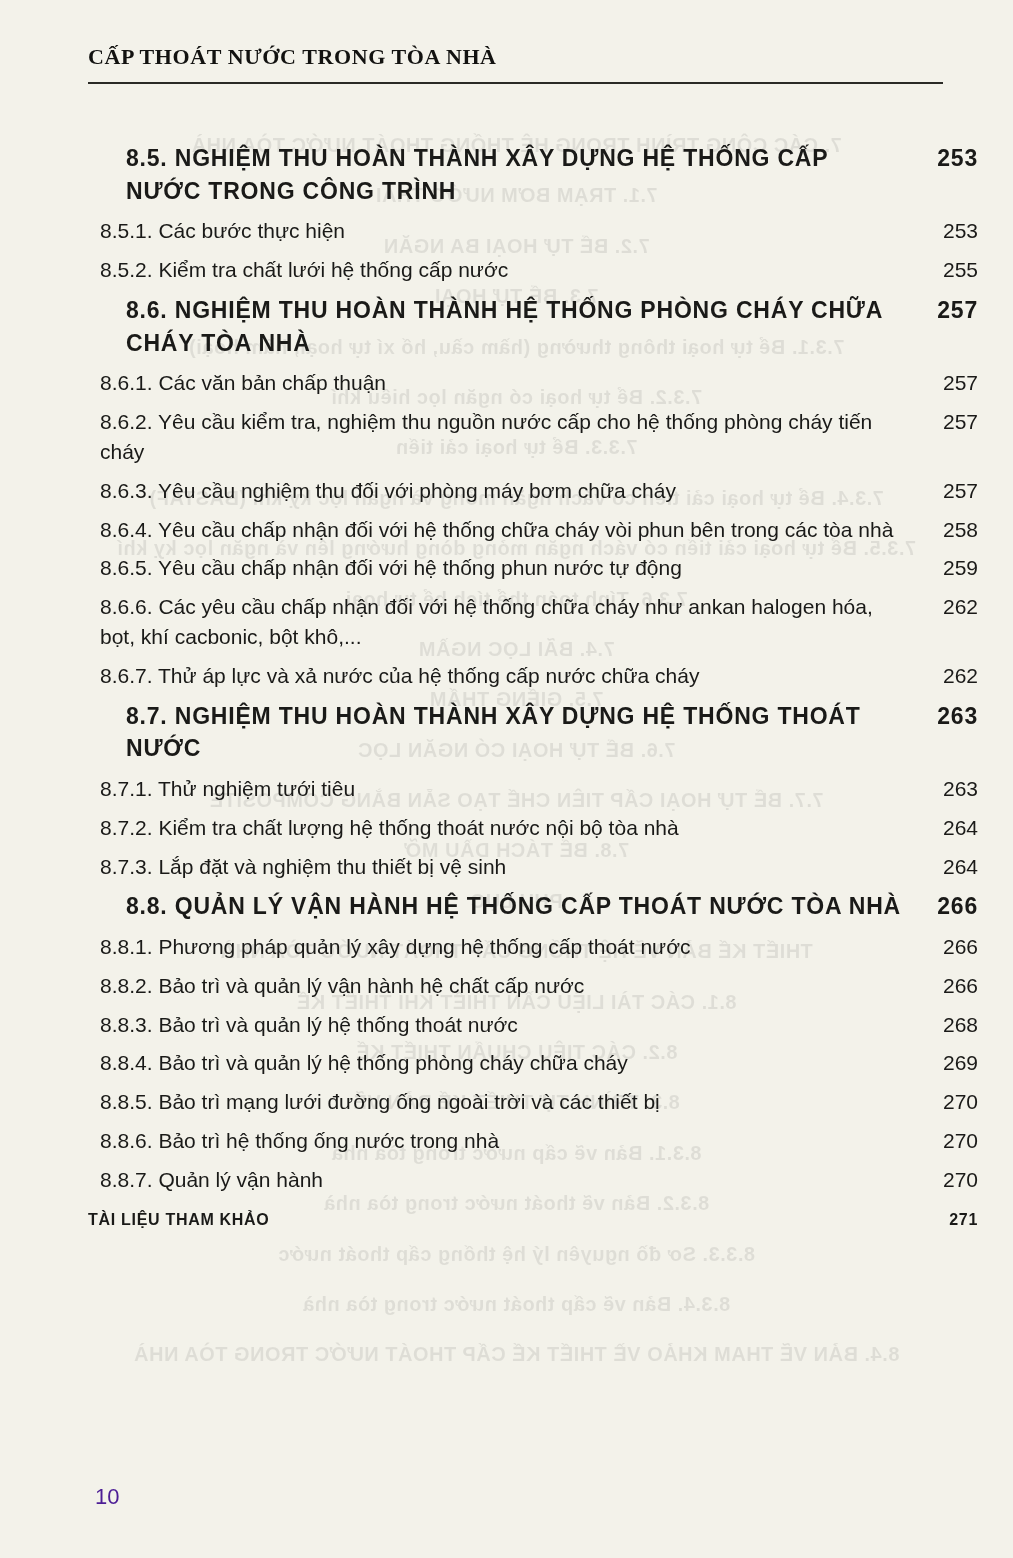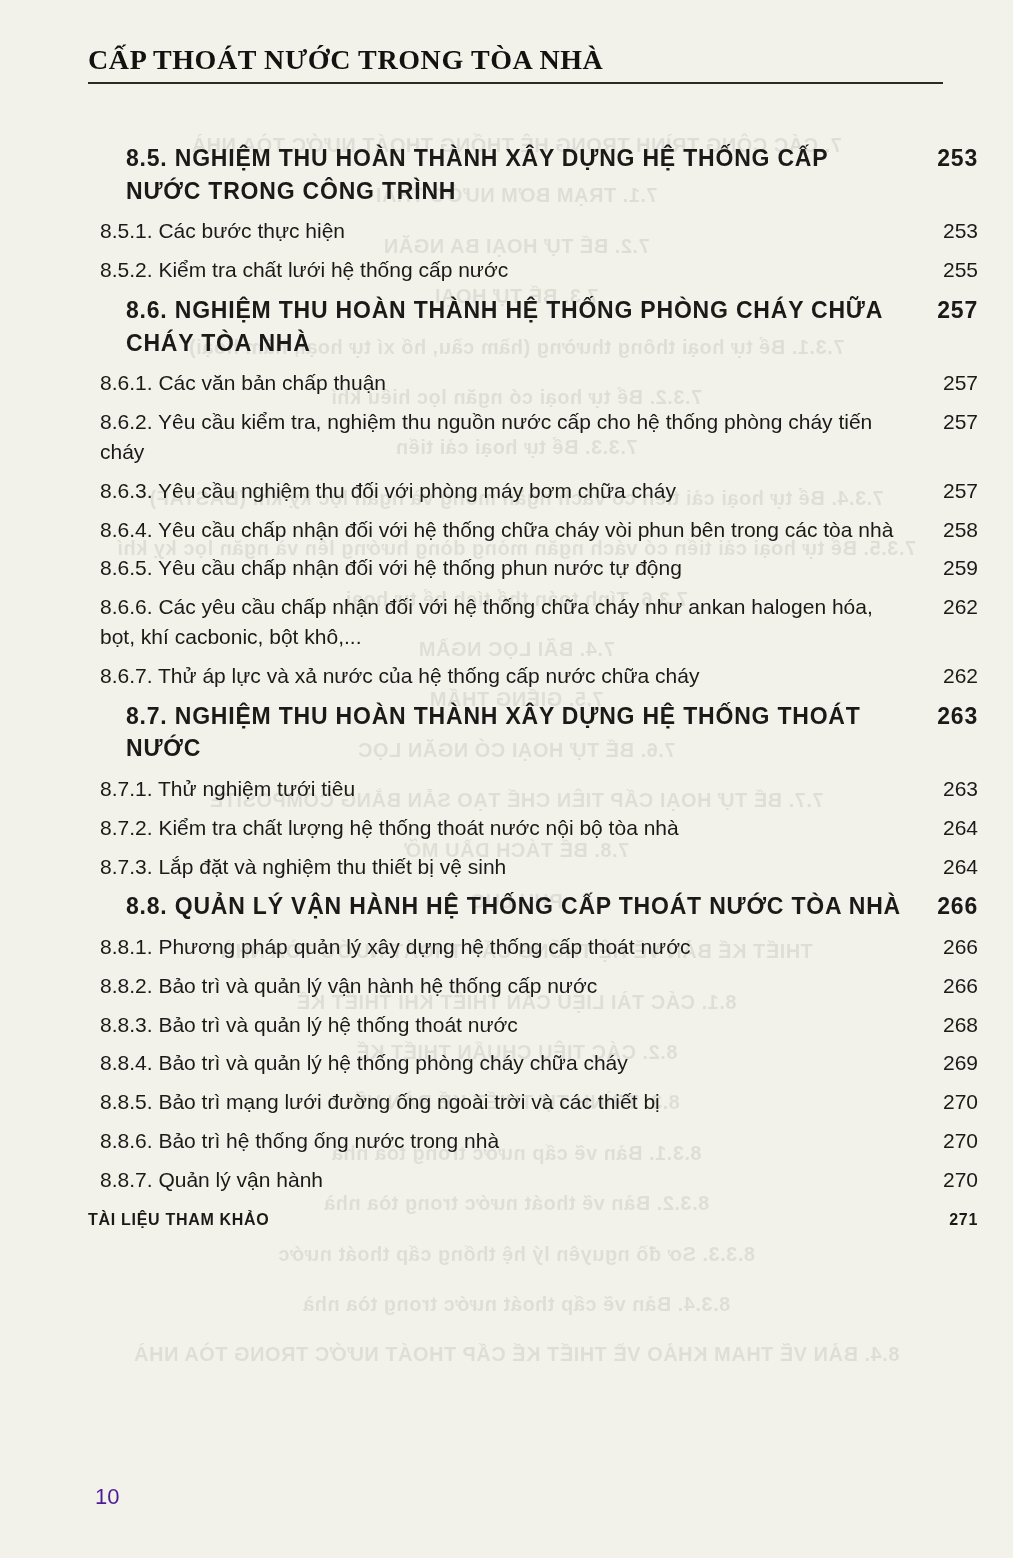--- a/index.html
+++ b/index.html
@@ -23,21 +23,21 @@
   
   .header {
     position: absolute;
     top: 44px;
     left: 88px;
     right: 70px;
   }
   .header-title {
     font-family: "Liberation Serif", serif;
     font-weight: bold;
-    font-size: 28px;
+    font-size: 22px;
     letter-spacing: 0.6px;
     color: #121210;
   }
   .header-rule {
     position: absolute;
     left: 88px;
     right: 70px;
     top: 82px;
     border-bottom: 2px solid #2a2a26;
   }
@@ -220,21 +220,21 @@
       </div>
       <div class="toc-row lvl-section">
         <div class="toc-text">8.8. QUẢN LÝ VẬN HÀNH HỆ THỐNG CẤP THOÁT NƯỚC TÒA NHÀ</div>
         <div class="toc-page">266</div>
       </div>
       <div class="toc-row lvl-sub">
         <div class="toc-text">8.8.1. Phương pháp quản lý xây dựng hệ thống cấp thoát nước</div>
         <div class="toc-page">266</div>
       </div>
       <div class="toc-row lvl-sub">
-        <div class="toc-text">8.8.2. Bảo trì và quản lý vận hành hệ thống cấp nước</div>
+        <div class="toc-text">8.8.2. Bảo trì và quản lý vận hành hệ chất cấp nước</div>
         <div class="toc-page">266</div>
       </div>
       <div class="toc-row lvl-sub">
         <div class="toc-text">8.8.3. Bảo trì và quản lý hệ thống thoát nước</div>
         <div class="toc-page">268</div>
       </div>
       <div class="toc-row lvl-sub">
         <div class="toc-text">8.8.4. Bảo trì và quản lý hệ thống phòng cháy chữa cháy</div>
         <div class="toc-page">269</div>
       </div>

